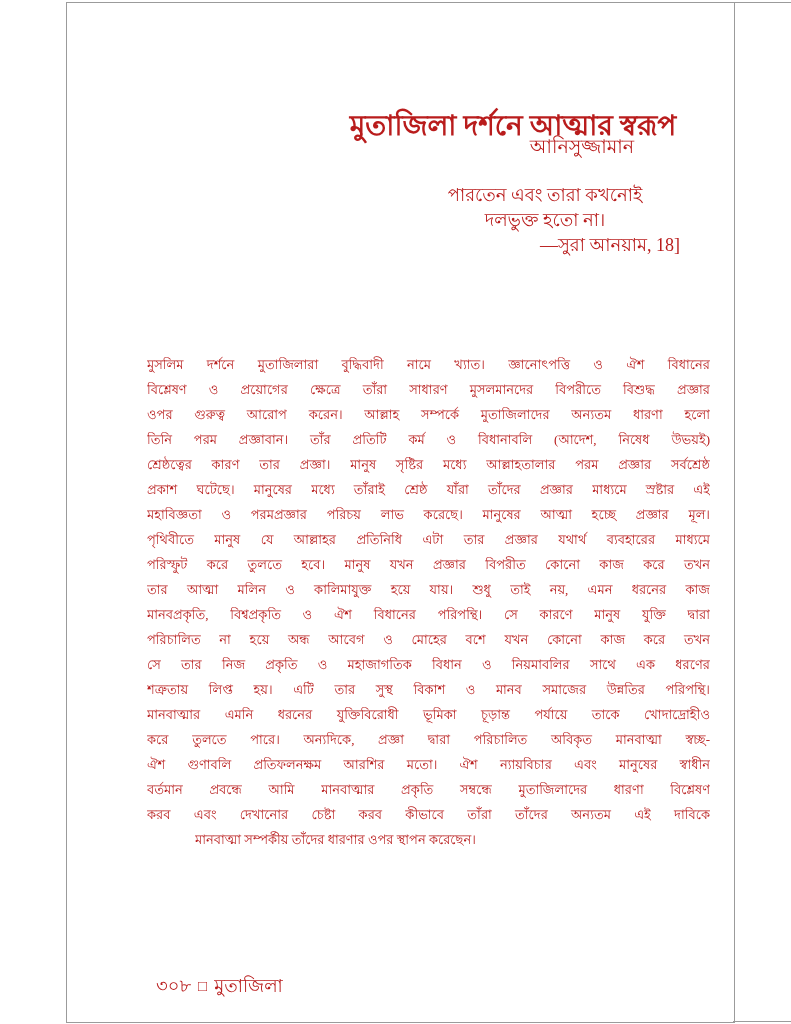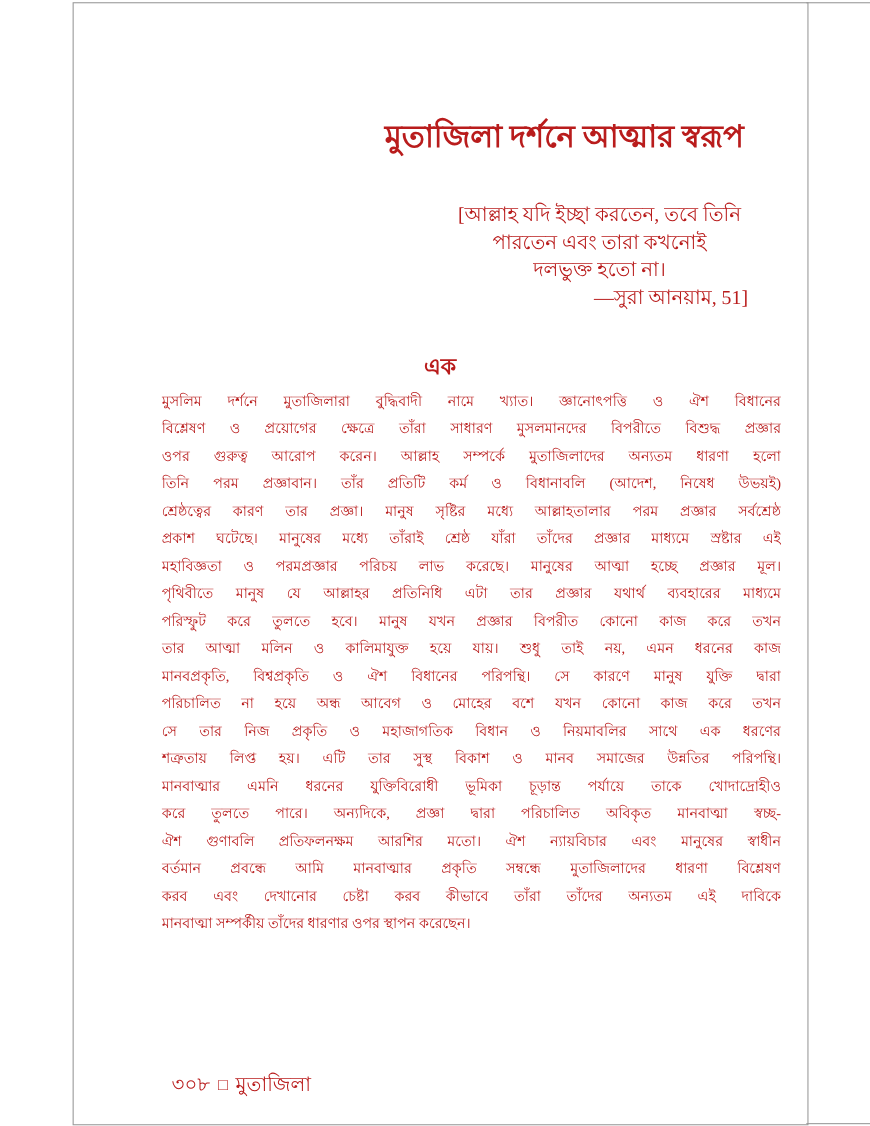--- a/index.html
+++ b/index.html
@@ -70,21 +70,21 @@
     font-size: 13px;
     overflow: hidden;
   }
   .body-line {
     height: 25px;
     line-height: 25px;
     text-align: justify;
     text-align-last: justify;
     overflow: hidden;
   }
-  .body-line:last-child { text-align-last: left; }
+  .body-line:last-child { text-align-last: left; margin-left: 48px; }
   .page-footer {
     position: absolute;
     left: 156px; top: 938px;
     font-size: 18px;
     line-height: 25px;
     white-space: nowrap;
     margin-top: 36px;
   }
   .footer-sep {
     display: inline-block;
@@ -98,31 +98,30 @@
 <body>
 
 <div class="page">
 
   <div class="scan-frame"></div>
   <div class="scan-frame-top-ext"></div>
   <div class="scan-frame-bottom-ext"></div>
 
   <h1 class="page-title">মুতাজিলা দর্শনে আত্মার স্বরূপ</h1>
 
+  <div class="author-name">আনিসুজ্জামান</div>
 
   <div class="epigraph">
     <div>
-        <div class="epigraph-line">[আল্লাহ যদি ইচ্ছা করতেন, তবে তিনি</div>
         <div class="epigraph-line">পারতেন এবং তারা কখনোই নির্বোধদের</div>
         <div class="epigraph-line">দলভুক্ত হতো না।</div>
       </div>
-    <div class="epigraph-attribution">—সুরা আনয়াম, 51]</div>
+    <div class="epigraph-attribution">—সুরা আনয়াম, 18]</div>
   </div>
 
-  <div class="section-heading">এক</div>
 
   <div class="body-paragraph">
       <div class="body-line">মুসলিম দর্শনে মুতাজিলারা বুদ্ধিবাদী নামে খ্যাত। জ্ঞানোৎপত্তি ও ঐশ বিধানের</div>
       <div class="body-line">বিশ্লেষণ ও প্রয়োগের ক্ষেত্রে তাঁরা সাধারণ মুসলমানদের বিপরীতে বিশুদ্ধ প্রজ্ঞার</div>
       <div class="body-line">ওপর গুরুত্ব আরোপ করেন। আল্লাহ সম্পর্কে মুতাজিলাদের অন্যতম ধারণা হলো</div>
       <div class="body-line">তিনি পরম প্রজ্ঞাবান। তাঁর প্রতিটি কর্ম ও বিধানাবলি (আদেশ, নিষেধ উভয়ই)</div>
       <div class="body-line">শ্রেষ্ঠত্বের কারণ তার প্রজ্ঞা। মানুষ সৃষ্টির মধ্যে আল্লাহতালার পরম প্রজ্ঞার সর্বশ্রেষ্ঠ</div>
       <div class="body-line">প্রকাশ ঘটেছে। মানুষের মধ্যে তাঁরাই শ্রেষ্ঠ যাঁরা তাঁদের প্রজ্ঞার মাধ্যমে স্রষ্টার এই</div>
       <div class="body-line">মহাবিজ্ঞতা ও পরমপ্রজ্ঞার পরিচয় লাভ করেছে। মানুষের আত্মা হচ্ছে প্রজ্ঞার মূল।</div>
       <div class="body-line">পৃথিবীতে মানুষ যে আল্লাহর প্রতিনিধি এটা তার প্রজ্ঞার যথার্থ ব্যবহারের মাধ্যমে</div>

